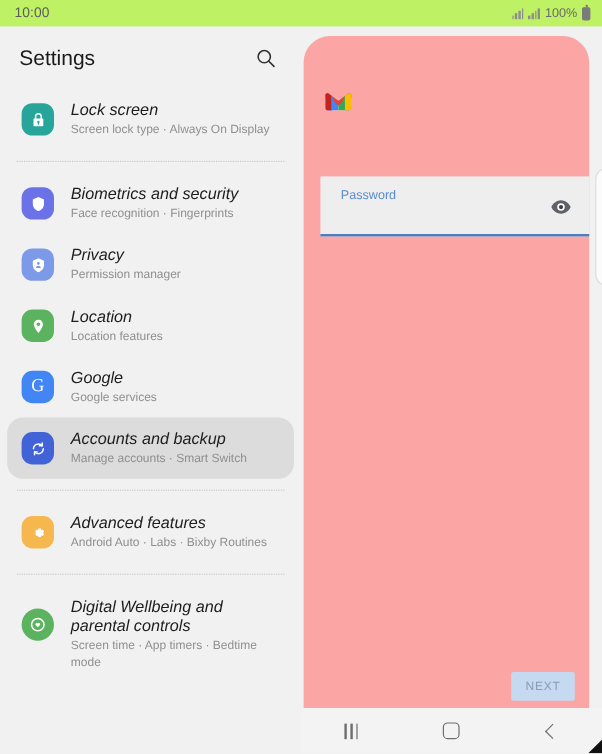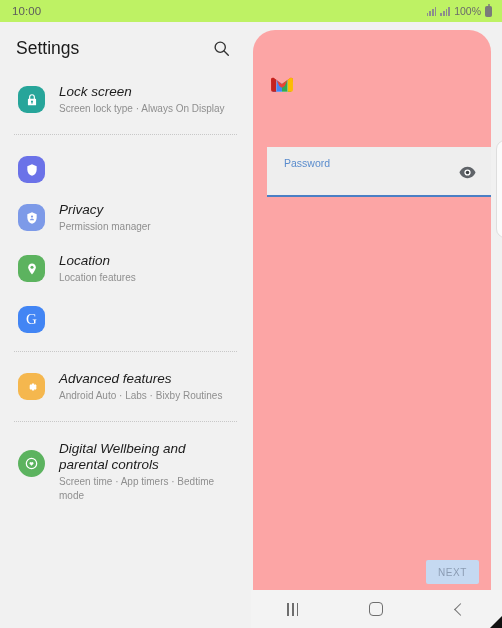--- a/index.html
+++ b/index.html
@@ -220,20 +220,24 @@
     <div class="divider"></div>
 
     <div class="sect">
 
       <div class="srow">
         <span class="sicon" style="background:#6b72e8">
           <svg width="14" height="14" viewBox="0 0 24 24" fill="#fff">
             <path d="M12 2L4 5.5v6c0 5 3.4 9.3 8 10.5 4.6-1.2 8-5.5 8-10.5v-6L12 2z"></path>
           </svg>
         </span>
+        <span class="stext">
+          <span class="stitle" style="display:block">Biometrics and security</span>
+          <span class="ssub" style="display:block">Face recognition  ·  Fingerprints</span>
+        </span>
       </div>
 
       <div class="srow">
         <span class="sicon" style="background:#7d9ae8">
           <svg width="14" height="14" viewBox="0 0 24 24">
             <path d="M12 2L4 5.5v6c0 5 3.4 9.3 8 10.5 4.6-1.2 8-5.5 8-10.5v-6L12 2z" fill="#fff"></path>
             <circle cx="12" cy="9.5" r="1.9" fill="#7d9ae8"></circle>
             <path d="M8.6 16c0-1.9 1.5-3.2 3.4-3.2s3.4 1.3 3.4 3.2z" fill="#7d9ae8"></path>
           </svg>
         </span>
@@ -253,22 +257,40 @@
         <span class="stext">
           <span class="stitle" style="display:block">Location</span>
           <span class="ssub" style="display:block">Location features</span>
         </span>
       </div>
 
       <div class="srow">
         <span class="sicon" style="background:#4285f4">
           <span style="color:#fff;font-size:15px;font-family:'Liberation Serif',serif;line-height:1">G</span>
         </span>
-      </div>
-
+        <span class="stext">
+          <span class="stitle" style="display:block">Google</span>
+          <span class="ssub" style="display:block">Google services</span>
+        </span>
+      </div>
+
+      <div class="srow selected">
+        <span class="sicon" style="background:#4262d8">
+          <svg width="14" height="14" viewBox="0 0 24 24" fill="none" stroke="#fff" stroke-width="2.1" stroke-linecap="round">
+            <path d="M5 12a7 7 0 0 1 7-7c2.2 0 4.1 1 5.3 2.6"></path>
+            <path d="M19 12a7 7 0 0 1-7 7c-2.2 0-4.1-1-5.3-2.6"></path>
+            <path d="M17.5 3.6v4h-4" stroke-linejoin="round"></path>
+            <path d="M6.5 20.4v-4h4" stroke-linejoin="round"></path>
+          </svg>
+        </span>
+        <span class="stext">
+          <span class="stitle" style="display:block">Accounts and backup</span>
+          <span class="ssub" style="display:block">Manage accounts  ·  Smart Switch</span>
+        </span>
+      </div>
 
     </div>
 
     <div class="divider"></div>
 
     <div class="sect">
       <div class="srow">
         <span class="sicon" style="background:#f5b74e">
           <svg width="14" height="14" viewBox="0 0 24 24" fill="#fff">
             <path d="M12 8.2a3.8 3.8 0 1 0 0 7.6 3.8 3.8 0 0 0 0-7.6zm0 5.6a1.8 1.8 0 1 1 0-3.6 1.8 1.8 0 0 1 0 3.6z"></path>

